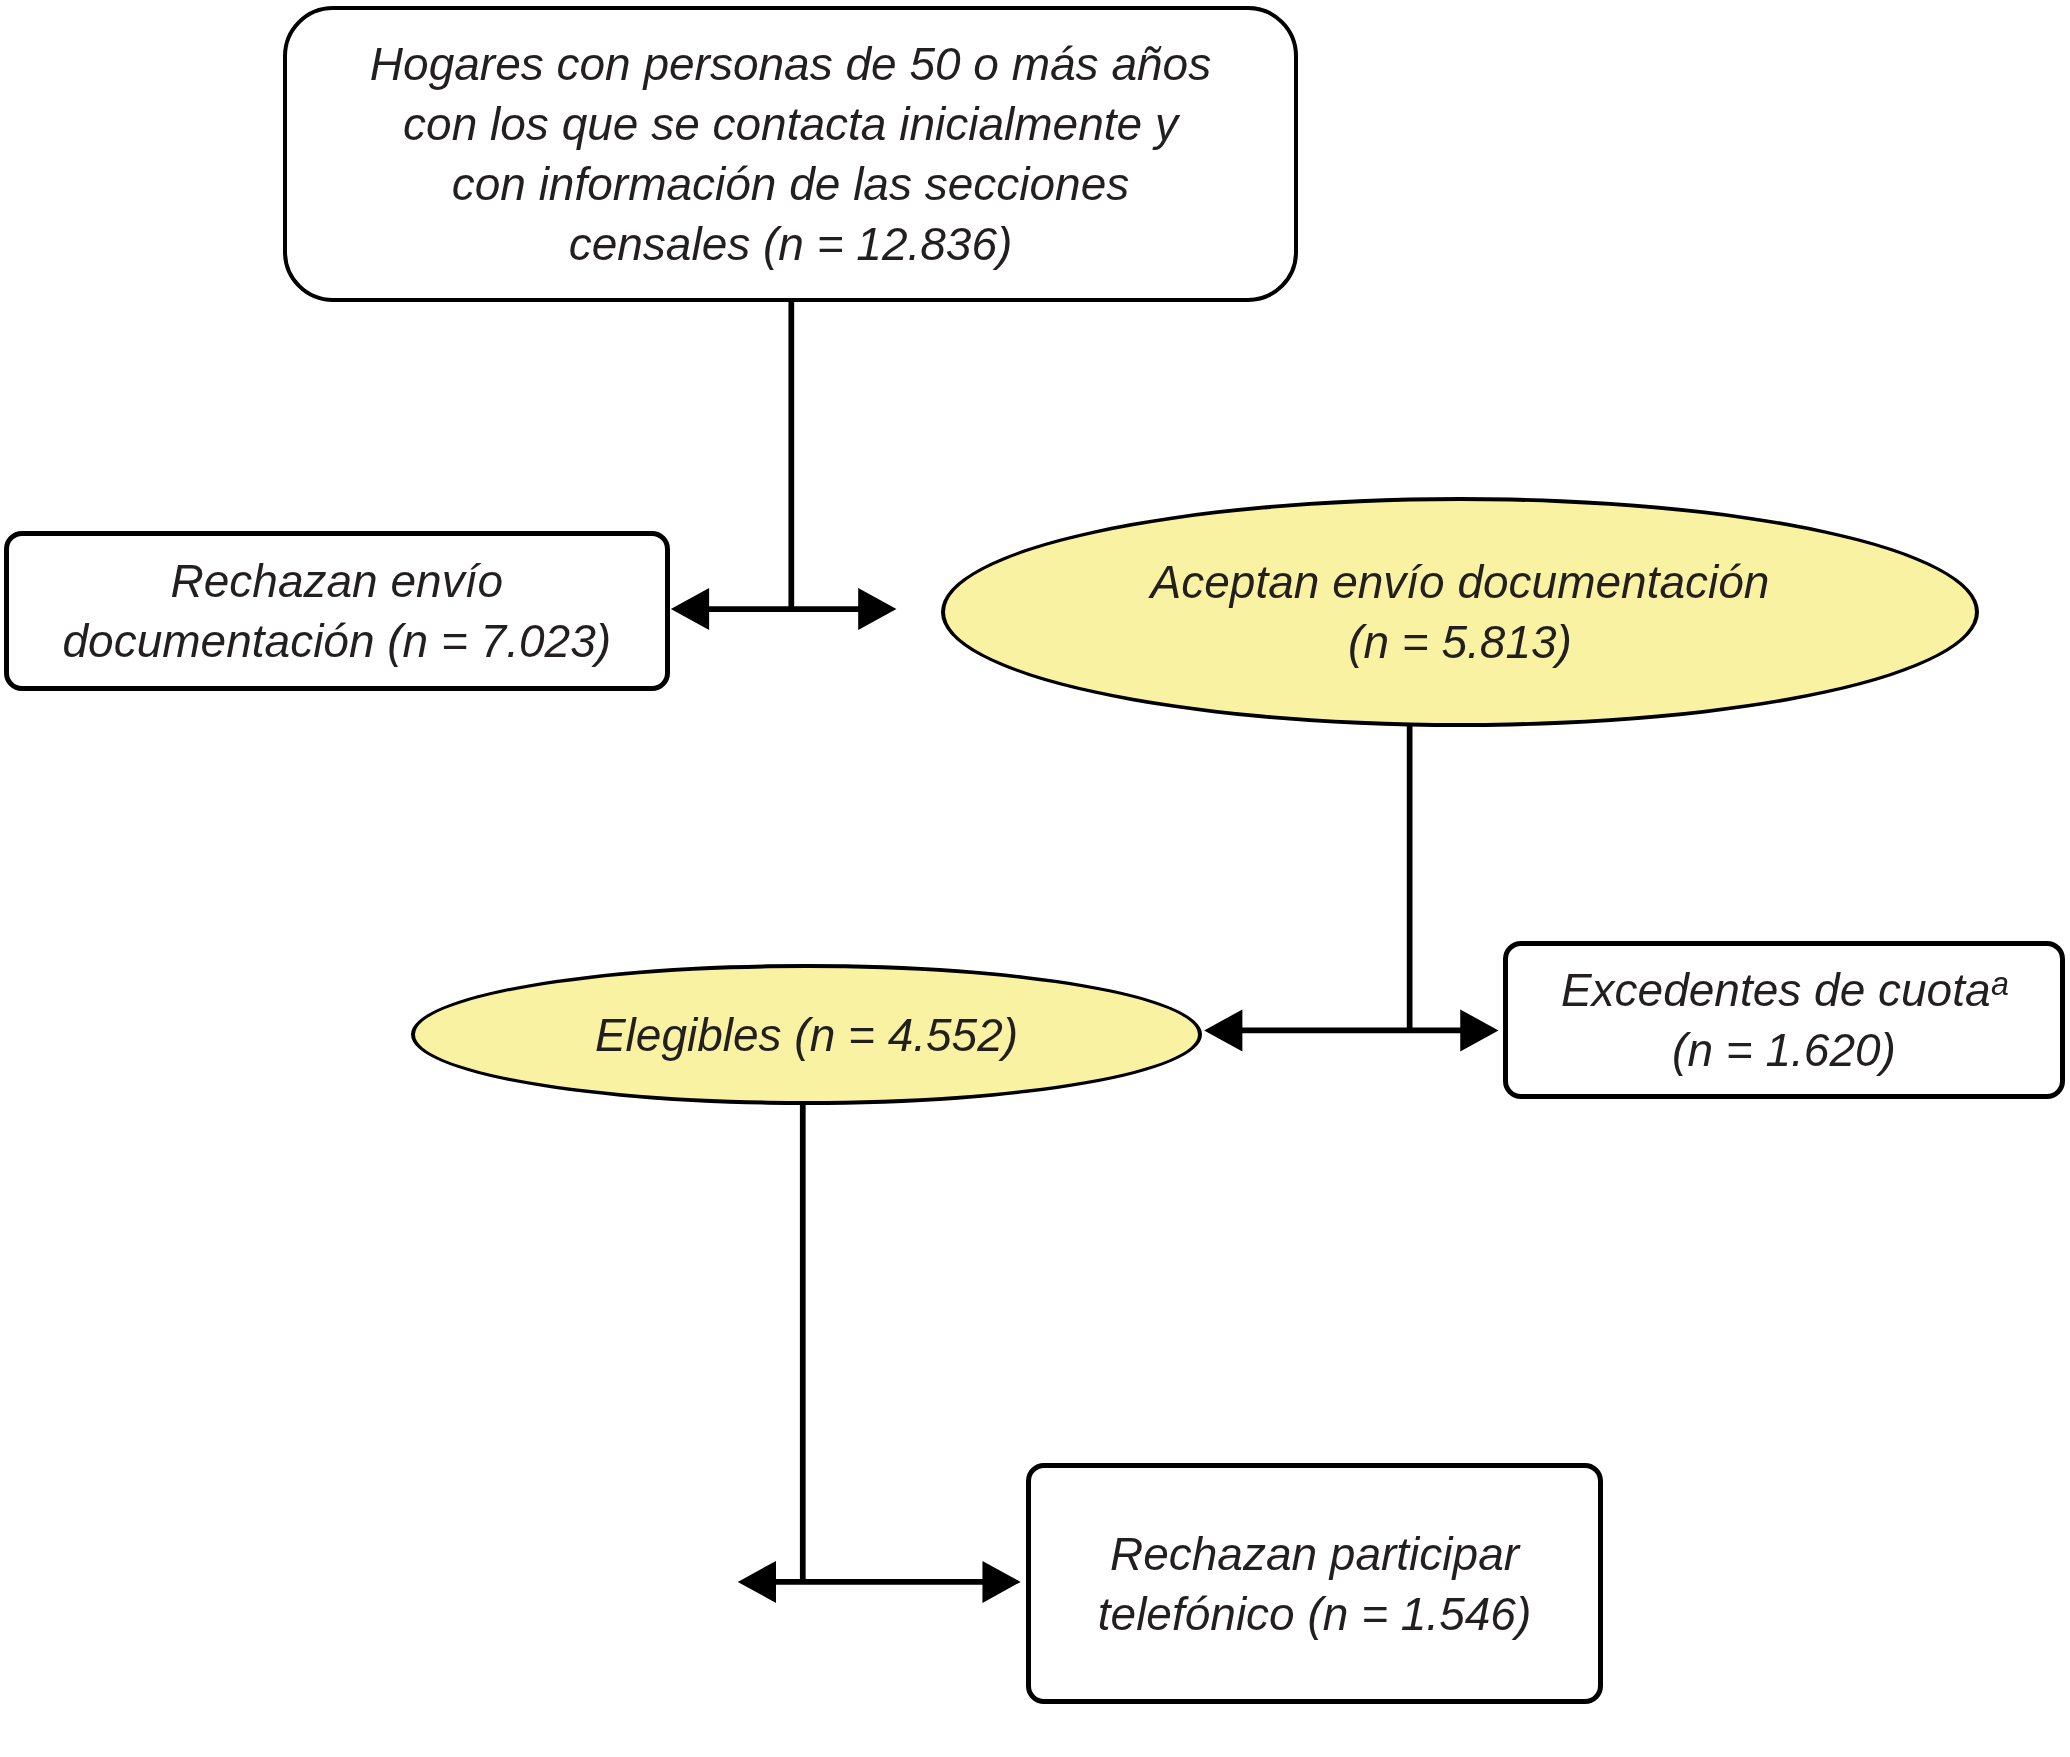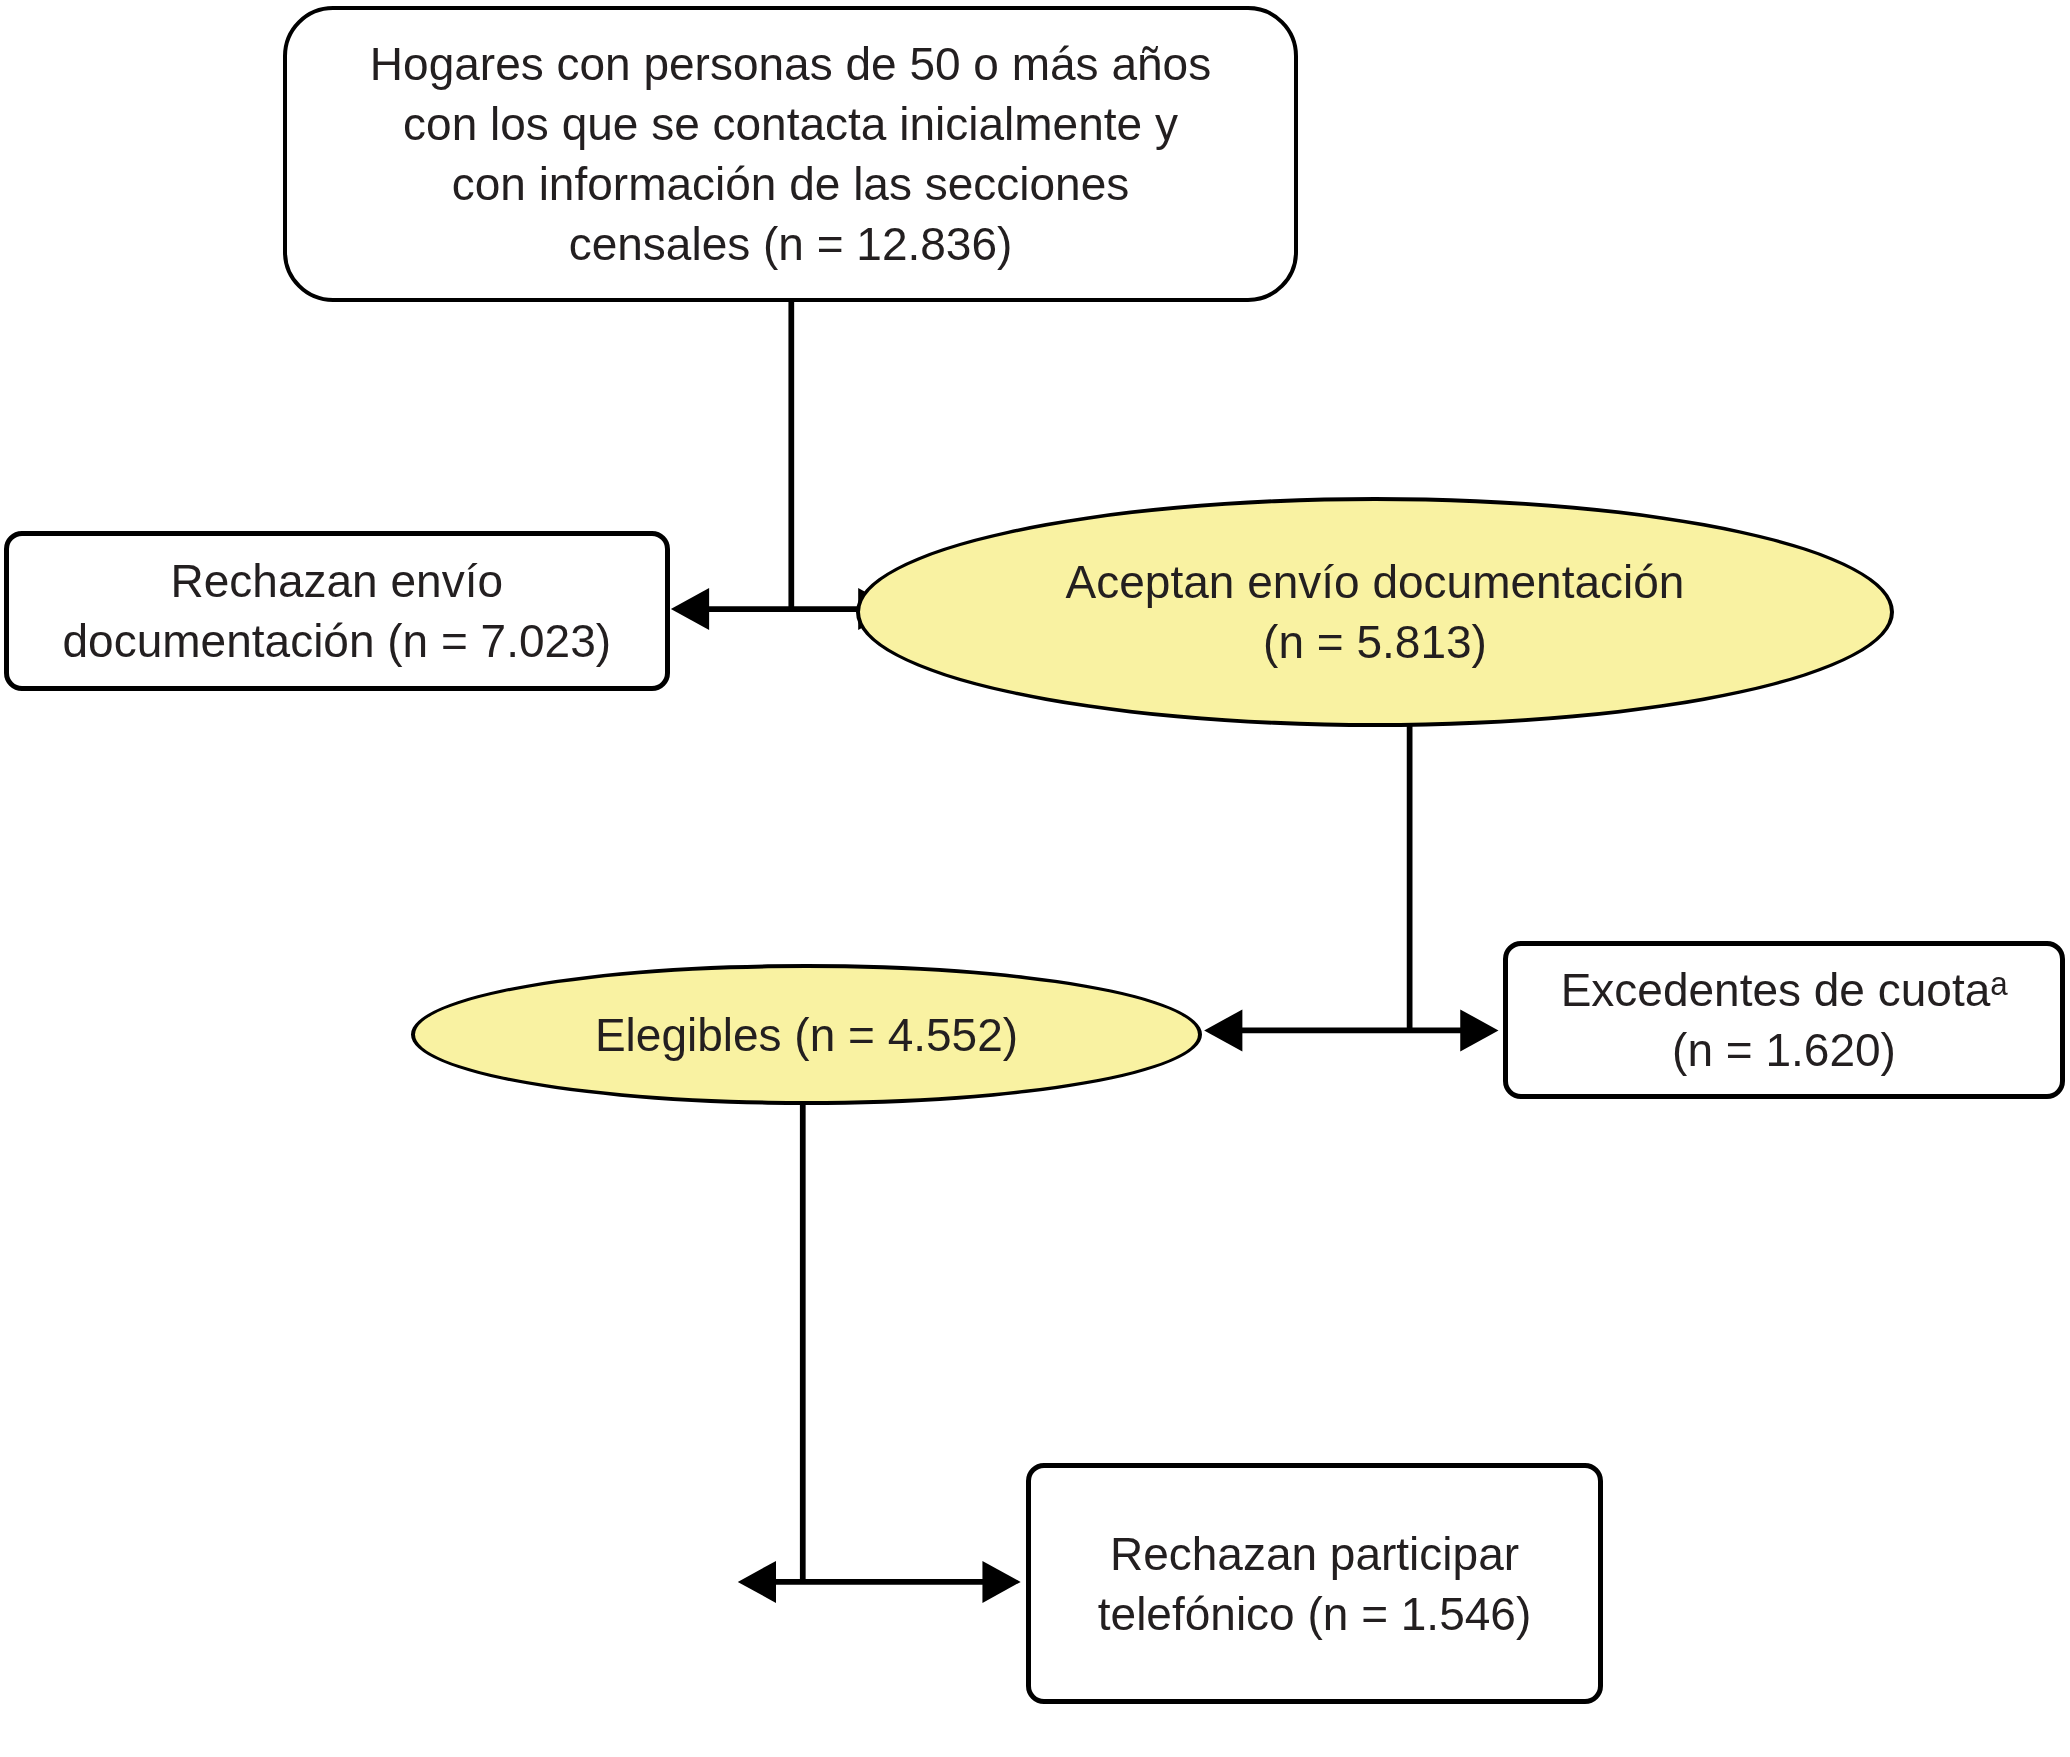--- a/index.html
+++ b/index.html
@@ -28,37 +28,37 @@
     display: flex;
     flex-direction: column;
     align-items: center;
     justify-content: center;
     text-align: center;
     font-size: 46px;
     line-height: 60px;
     background: #ffffff;
     border-radius: 18px;
   }
-  .node .ln { display: block; white-space: nowrap; }
+  .node .ln { display: block; white-space: nowrap; font-style: italic; }
   .rect {
     border: 5.7px solid #000000;
   }
   .rounded {
     border: 4.8px solid #000000;
     border-radius: 50px;
   }
   .ellipse {
     border: 4.8px solid #000000;
     border-radius: 50%;
     background: var(--yellow, #f9f2a2);
   }
   
   #node-households     { left: 283px;  top: 5.7px;    width: 1015px; height: 296px; }
   #node-reject-docs    { left: 3.8px;    top: 531px;  width: 666px;  height: 160px; }
-  #node-accept-docs    { left: 856px;  top: 497px;  width: 1038px; height: 230px; }
+  #node-accept-docs    { left: 941px;  top: 497px;  width: 1038px; height: 230px; }
   #node-eligible       { left: 411px;  top: 964px; width: 791px;  height: 141px; }
   #node-quota          { left: 1503px; top: 941px;  width: 562px;  height: 158px; }
   #node-participate    { left: 61px;   top: 1374px; width: 675px;  height: 380px; }
   #node-reject-part    { left: 1026px; top: 1463px; width: 577px;  height: 241px; }
 </style>
 </head>
 <body>
 
 <div id="canvas" style="--bg: #ffffff; --yellow: #f9f2a2; --text: #231f20;">
 

